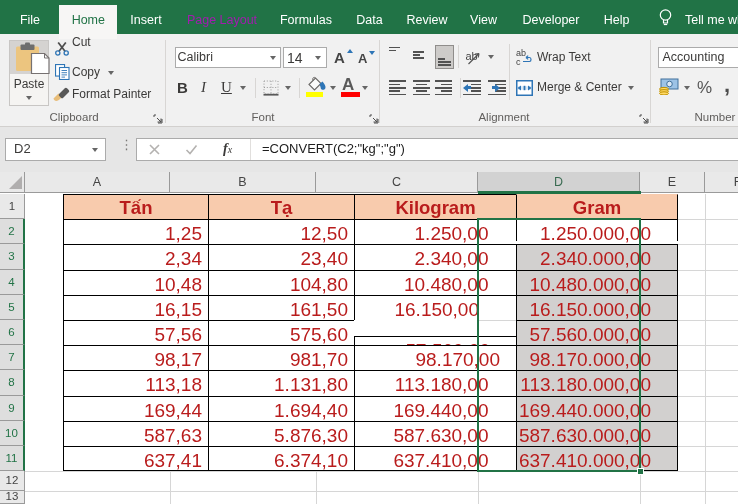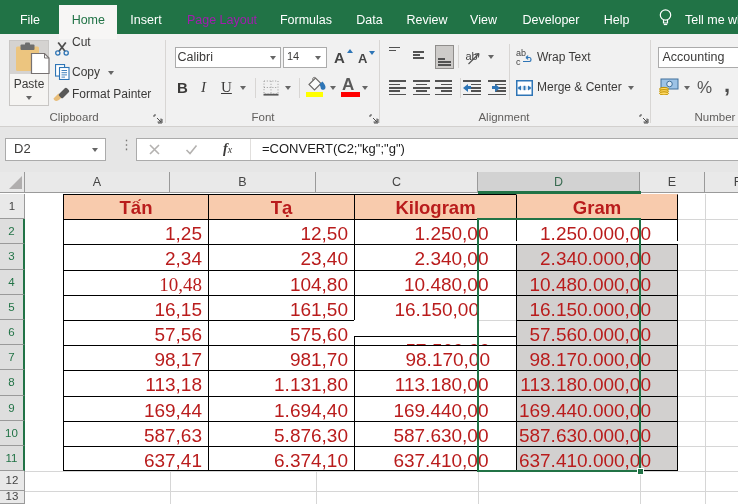--- a/index.html
+++ b/index.html
@@ -64,35 +64,35 @@
 <div class="cell" style="left:316px;top:194px;width:162px;height:25.2px;background:#f8cbad;border-left:1px solid #000;border-top:1px solid #000;line-height:26.4px;text-align:center;font-weight:bold;font-size:18.5px;">Kilogram</div>
 <div class="cell" style="left:478px;top:194px;width:162px;height:25.2px;background:#f8cbad;border-left:1px solid #000;border-top:1px solid transparent;border-right:1px solid #000;line-height:26.4px;text-align:center;font-weight:bold;font-size:18.5px;">Gram</div>
 <div class="cell" style="left:25px;top:219.2px;width:145px;height:25.2px;background:#fff;border-left:1px solid #000;border-top:1px solid #000;line-height:28.4px;text-align:right;padding-right:6px;">1,25</div>
 <div class="cell" style="left:170px;top:219.2px;width:146px;height:25.2px;background:#fff;border-left:1px solid #000;border-top:1px solid #000;line-height:28.4px;text-align:right;padding-right:6px;">12,50</div>
 <div class="cell" style="left:316px;top:219.2px;width:162px;height:25.2px;background:#fff;border-left:1px solid #000;border-top:1px solid #000;line-height:28.4px;text-align:right;padding-right:27.5px;">1.250,00</div>
 <div class="cell" style="left:478px;top:219.2px;width:162px;height:22px;background:#fff;border-left:1px solid #000;border-top:1px solid #000;border-right:1px solid #000;line-height:28.4px;text-align:right;padding-right:26px;">1.250.000,00</div>
 <div class="cell" style="left:25px;top:244.4px;width:145px;height:25.2px;background:#fff;border-left:1px solid #000;border-top:1px solid #000;line-height:28.4px;text-align:right;padding-right:6px;">2,34</div>
 <div class="cell" style="left:170px;top:244.4px;width:146px;height:25.2px;background:#fff;border-left:1px solid #000;border-top:1px solid #000;line-height:28.4px;text-align:right;padding-right:6px;">23,40</div>
 <div class="cell" style="left:316px;top:244.4px;width:162px;height:25.2px;background:#fff;border-left:1px solid #000;border-top:1px solid #000;line-height:28.4px;text-align:right;padding-right:27.5px;">2.340,00</div>
 <div class="cell" style="left:478px;top:244.4px;width:162px;height:25.2px;background:#d2d0cf;border-left:1px solid #000;border-top:1px solid #000;border-right:1px solid #000;line-height:28.4px;text-align:right;padding-right:26px;">2.340.000,00</div>
-<div class="cell" style="left:25px;top:269.6px;width:145px;height:25.2px;background:#fff;border-left:1px solid #000;border-top:1px solid #000;line-height:28.4px;text-align:right;padding-right:6px;font-family:Liberation Serif, serif;">10,48</div>
+<div class="cell" style="left:25px;top:269.6px;width:145px;height:25.2px;background:#fff;border-left:1px solid #000;border-top:1px solid #000;line-height:28.4px;text-align:right;padding-right:6px;">10,48</div>
 <div class="cell" style="left:170px;top:269.6px;width:146px;height:25.2px;background:#fff;border-left:1px solid #000;border-top:1px solid #000;line-height:28.4px;text-align:right;padding-right:6px;">104,80</div>
 <div class="cell" style="left:316px;top:269.6px;width:162px;height:25.2px;background:#fff;border-left:1px solid #000;border-top:1px solid #000;line-height:28.4px;text-align:right;padding-right:27.5px;">10.480,00</div>
 <div class="cell" style="left:478px;top:269.6px;width:162px;height:25.2px;background:#d2d0cf;border-left:1px solid #000;border-top:1px solid #000;border-right:1px solid #000;line-height:28.4px;text-align:right;padding-right:26px;">10.480.000,00</div>
 <div class="cell" style="left:25px;top:294.8px;width:145px;height:25.2px;background:#fff;border-left:1px solid #000;border-top:1px solid #000;line-height:28.4px;text-align:right;padding-right:6px;">16,15</div>
 <div class="cell" style="left:170px;top:294.8px;width:146px;height:25.2px;background:#fff;border-left:1px solid #000;border-top:1px solid #000;line-height:28.4px;text-align:right;padding-right:6px;">161,50</div>
 <div class="cell" style="left:316px;top:294.8px;width:162px;height:25.2px;background:#fff;border-left:1px solid #000;border-top:1px solid #000;line-height:28.4px;text-align:right;padding-right:37px;">16.150,00</div>
 <div class="cell" style="left:478px;top:294.8px;width:162px;height:25.2px;background:#d2d0cf;border-left:1px solid #000;border-top:1px solid #000;border-right:1px solid #000;line-height:28.4px;text-align:right;padding-right:26px;">16.150.000,00</div>
 <div class="cell" style="left:25px;top:320px;width:145px;height:25.2px;background:#fff;border-left:1px solid #000;border-top:1px solid #000;line-height:28.4px;text-align:right;padding-right:6px;">57,56</div>
 <div class="cell" style="left:170px;top:320px;width:146px;height:25.2px;background:#fff;border-left:1px solid #000;border-top:1px solid #000;line-height:28.4px;text-align:right;padding-right:6px;">575,60</div>
 <div class="cell" style="left:316px;top:336px;width:162px;height:25.2px;background:#fff;border-left:1px solid #000;border-top:1px solid #000;line-height:28.4px;text-align:right;padding-right:27.5px;font-style:italic;">57.560,00</div>
 <div class="cell" style="left:478px;top:320px;width:162px;height:25.2px;background:#d2d0cf;border-left:1px solid #000;border-top:1px solid #000;border-right:1px solid #000;line-height:28.4px;text-align:right;padding-right:26px;">57.560.000,00</div>
 <div class="cell" style="left:25px;top:345.2px;width:145px;height:25.2px;background:#fff;border-left:1px solid #000;border-top:1px solid #000;line-height:28.4px;text-align:right;padding-right:6px;">98,17</div>
 <div class="cell" style="left:170px;top:345.2px;width:146px;height:25.2px;background:#fff;border-left:1px solid #000;border-top:1px solid #000;line-height:28.4px;text-align:right;padding-right:6px;">981,70</div>
-<div class="cell" style="left:316px;top:345.2px;width:162px;height:25.2px;background:#fff;border-left:1px solid #000;border-top:1px solid #000;line-height:28.4px;text-align:right;padding-right:26px;">98.170,00</div>
+<div class="cell" style="left:316px;top:345.2px;width:162px;height:25.2px;background:#fff;border-left:1px solid #000;border-top:1px solid #000;line-height:28.4px;text-align:right;padding-right:16px;">98.170,00</div>
 <div class="cell" style="left:478px;top:345.2px;width:162px;height:25.2px;background:#d2d0cf;border-left:1px solid #000;border-top:1px solid #000;border-right:1px solid #000;line-height:28.4px;text-align:right;padding-right:26px;">98.170.000,00</div>
 <div class="cell" style="left:25px;top:370.4px;width:145px;height:25.2px;background:#fff;border-left:1px solid #000;border-top:1px solid #000;line-height:28.4px;text-align:right;padding-right:6px;">113,18</div>
 <div class="cell" style="left:170px;top:370.4px;width:146px;height:25.2px;background:#fff;border-left:1px solid #000;border-top:1px solid #000;line-height:28.4px;text-align:right;padding-right:6px;">1.131,80</div>
 <div class="cell" style="left:316px;top:370.4px;width:162px;height:25.2px;background:#fff;border-left:1px solid #000;border-top:1px solid #000;line-height:28.4px;text-align:right;padding-right:27.5px;">113.180,00</div>
 <div class="cell" style="left:478px;top:370.4px;width:162px;height:25.2px;background:#d2d0cf;border-left:1px solid #000;border-top:1px solid #000;border-right:1px solid #000;line-height:28.4px;text-align:right;padding-right:26px;">113.180.000,00</div>
 <div class="cell" style="left:25px;top:395.6px;width:145px;height:25.2px;background:#fff;border-left:1px solid #000;border-top:1px solid #000;line-height:28.4px;text-align:right;padding-right:6px;">169,44</div>
 <div class="cell" style="left:170px;top:395.6px;width:146px;height:25.2px;background:#fff;border-left:1px solid #000;border-top:1px solid #000;line-height:28.4px;text-align:right;padding-right:6px;">1.694,40</div>
 <div class="cell" style="left:316px;top:395.6px;width:162px;height:25.2px;background:#fff;border-left:1px solid #000;border-top:1px solid #000;line-height:28.4px;text-align:right;padding-right:27.5px;">169.440,00</div>
 <div class="cell" style="left:478px;top:395.6px;width:162px;height:25.2px;background:#d2d0cf;border-left:1px solid #000;border-top:1px solid #000;border-right:1px solid #000;line-height:28.4px;text-align:right;padding-right:26px;">169.440.000,00</div>
 <div class="cell" style="left:25px;top:420.8px;width:145px;height:25.2px;background:#fff;border-left:1px solid #000;border-top:1px solid #000;line-height:28.4px;text-align:right;padding-right:6px;">587,63</div>
@@ -192,21 +192,21 @@
 <div class="chev" style="left:108px;top:71px;"></div>
 <svg class="ic" style="left:53px;top:86px;" width="17" height="16" viewBox="0 0 17 16">
     <path d="M0.5 12.5 L5.5 7.5 L9 11 L6.5 13.5 C4.5 15.5 1 15.5 0.5 12.5 Z" fill="#e8bd79"></path>
     <rect x="5.5" y="4.2" width="11" height="5.6" rx="1.6" transform="rotate(-45 11 7)" fill="#585858"></rect>
   </svg>
 <div class="lbl" style="left:72px;top:87px;">Format Painter</div>
 <div class="combo" style="left:175px;top:47px;width:106px;height:21px;"></div>
 <div class="lbl" style="left:177.5px;top:50px;font-size:12.5px;">Calibri</div>
 <div class="chev" style="left:270px;top:55.5px;"></div>
 <div class="combo" style="left:283px;top:47px;width:44px;height:21px;"></div>
-<div class="lbl" style="left:287px;top:50px;font-size:11px;">14</div>
+<div class="lbl" style="left:287px;top:50px;font-size:14px;">14</div>
 <div class="chev" style="left:315px;top:55.5px;"></div>
 <div class="lbl" style="left:334px;top:49px;font-size:15px;font-weight:bold;color:#444;">A</div>
 <div class="ab" style="left:347px;top:49px;width:0;height:0;border-left:3px solid transparent;border-right:3px solid transparent;border-bottom:4.5px solid #2e75b6;"></div>
 <div class="lbl" style="left:358px;top:51px;font-size:13px;font-weight:bold;color:#444;">A</div>
 <div class="ab" style="left:369px;top:51px;width:0;height:0;border-left:3px solid transparent;border-right:3px solid transparent;border-top:4.5px solid #2e75b6;"></div>
 <div class="lbl" style="left:177px;top:79px;font-size:15px;font-weight:bold;">B</div>
 <div class="lbl" style="left:201px;top:79px;font-size:15px;font-style:italic;font-family:'Liberation Serif',serif;">I</div>
 <div class="lbl" style="left:221px;top:79px;font-size:15px;font-family:'Liberation Serif',serif;text-decoration:underline;">U</div>
 <div class="chev" style="left:240px;top:86px;"></div>
 <div class="ab" style="left:255px;top:78px;width:1px;height:20px;background:#d8d6d4;"></div>

